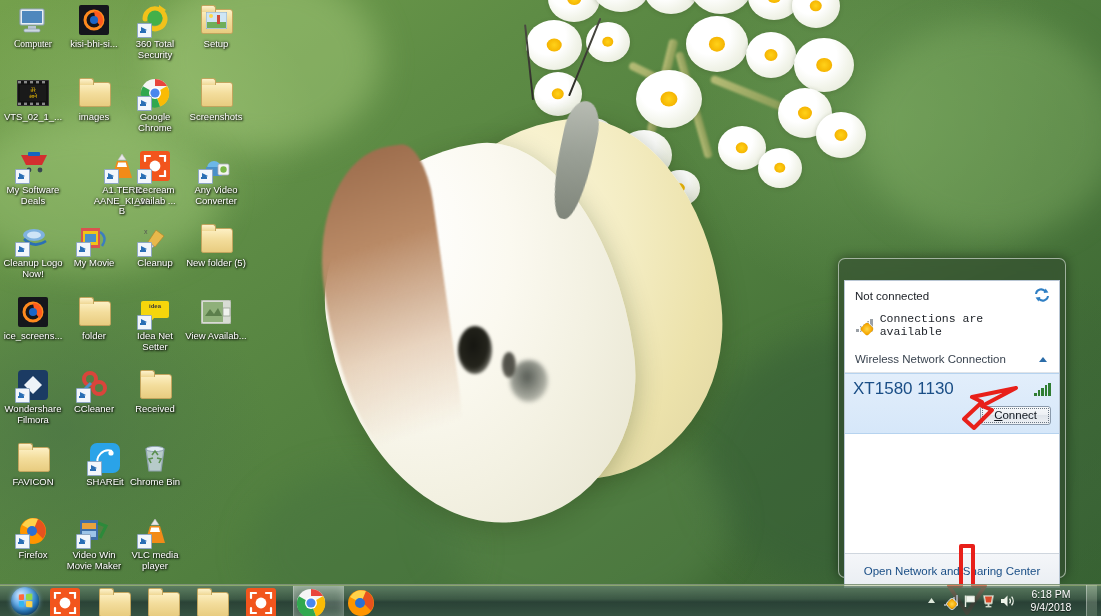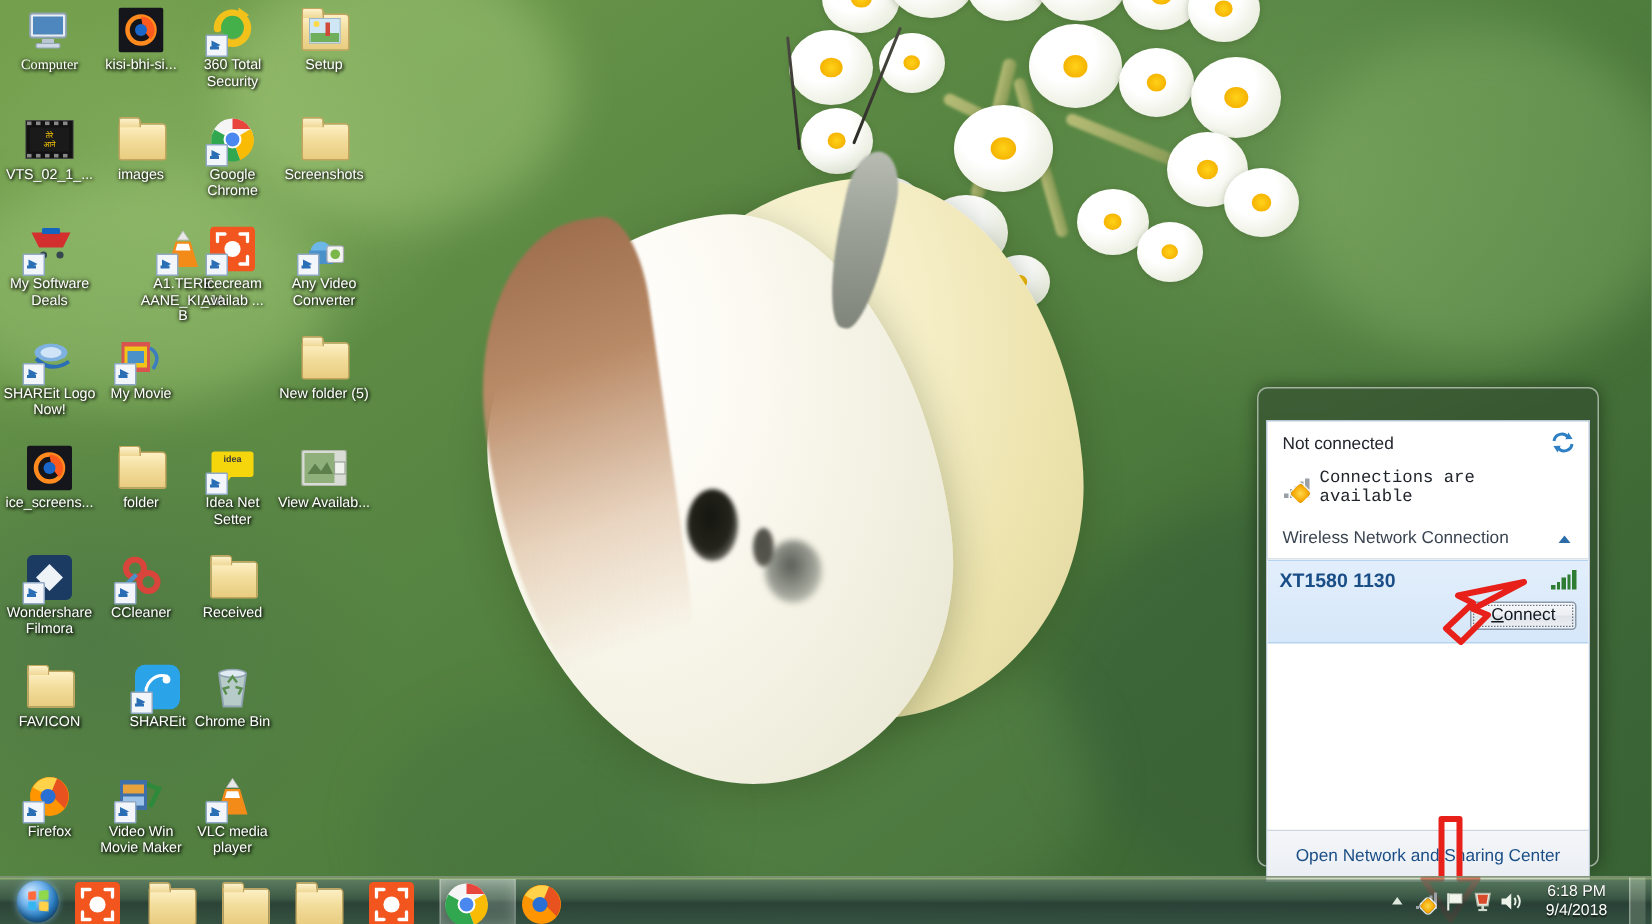--- a/index.html
+++ b/index.html
@@ -254,23 +254,22 @@
   .np-item {
     background: linear-gradient(180deg, #e2eefb 0%, #d6e7f9 100%);
     border-top: 1px solid #b6d3ef;
     border-bottom: 1px solid #b6d3ef;
     padding: 5px 8px 8px 8px;
   }
   .np-item-row1 {
     display:flex; align-items:center; justify-content: space-between;
   }
   .np-ssid {
-    font-size: 13px;
+    font-size: 17px;
     color: #1a4e86;
-    font-weight: bold;
   }
   .np-item-row2 {
     display:flex; justify-content:flex-end;
     margin-top: 7px;
   }
   .np-connect-btn {
     font-family: "Liberation Sans", sans-serif;
     font-size: 11.5px;
     color: #10171f;
     background: linear-gradient(180deg,#f6f8fa 0%, #eceff3 48%, #dfe4ea 50%, #eef1f5 100%);
@@ -595,33 +594,44 @@
       </div>
       <div class="desk-icon" style="left: 2px; top: 222px;">
         <div class="glyph">
           <svg width="30" height="26" viewBox="0 0 30 26" style="position:absolute;left:2px;top:4px">
             <ellipse cx="16" cy="9" rx="11" ry="6" fill="#7fb2e0"></ellipse>
             <ellipse cx="16" cy="9" rx="7" ry="3.6" fill="#cfe4f7"></ellipse>
             <path d="M6,13 q10,10 22,2" stroke="#2a6fb5" stroke-width="2.6" fill="none"></path>
           </svg>
           <span class="sc"></span>
         </div>
-        <div class="lbl">SHAREit Logo Now!</div>
+        <div class="lbl">Cleanup Logo Now!</div>
       </div>
       <div class="desk-icon" style="left: 63px; top: 222px;">
         <div class="glyph">
           <svg width="30" height="26" viewBox="0 0 30 26" style="position:absolute;left:2px;top:4px">
             <rect x="2" y="2" width="19" height="20" fill="#d9534f"></rect>
             <rect x="4" y="5" width="15" height="14" fill="#f0c419"></rect>
             <rect x="6" y="8" width="11" height="8" fill="#4a90c9"></rect>
             <path d="M21,6 q8,5 2,14" stroke="#3b7dbf" stroke-width="2.4" fill="none"></path>
           </svg>
           <span class="sc"></span>
         </div>
         <div class="lbl">My Movie</div>
+      </div>
+      <div class="desk-icon" style="left: 124px; top: 222px;">
+        <div class="glyph">
+          <svg width="30" height="26" viewBox="0 0 30 26" style="position:absolute;left:2px;top:4px">
+            <text x="4" y="8" font-size="7" fill="#555" font-family="sans-serif">x</text>
+            <path d="M16,4 l8,6 -9,11 -7,-5 z" fill="#e8b84b" stroke="#b08a2e" stroke-width="0.8"></path>
+            <path d="M8,16 l6,4 -4,4 -5,-3 z" fill="#d9d9d9" stroke="#999" stroke-width="0.8"></path>
+          </svg>
+          <span class="sc"></span>
+        </div>
+        <div class="lbl">Cleanup</div>
       </div>
       <div class="desk-icon" style="left: 185px; top: 222px;">
         <div class="glyph">
           <span class="folder"></span>
         </div>
         <div class="lbl">New folder (5)</div>
       </div>
       <div class="desk-icon" style="left: 2px; top: 295px;">
         <div class="glyph">
           <svg width="30" height="30" viewBox="0 0 30 30" style="position:absolute;left:2px;top:2px">

